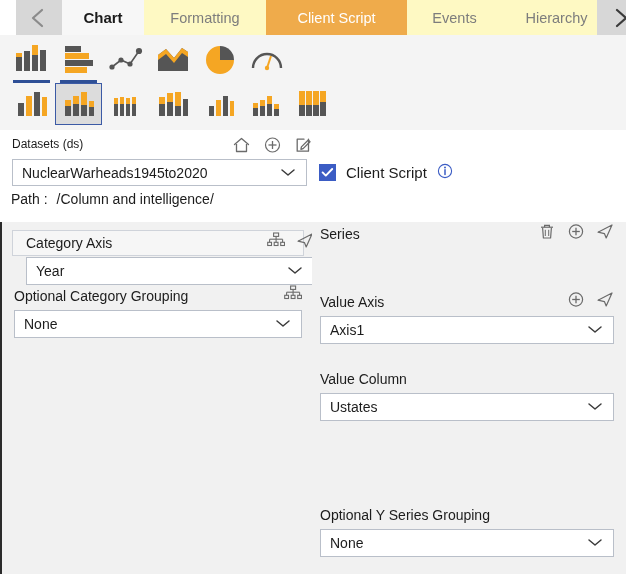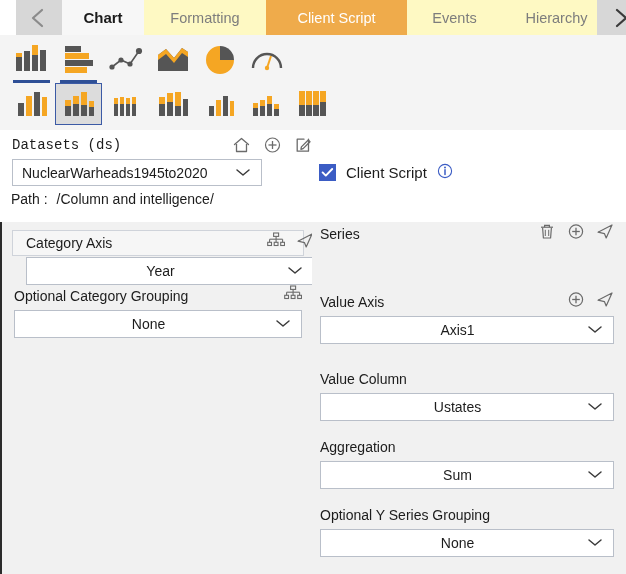--- a/index.html
+++ b/index.html
@@ -115,23 +115,22 @@
   
   .datasets-block {
     position: absolute;
     left: 0; top: 130px;
     width: 626px; height: 92px;
     background: #ffffff;
   }
   .ds-label {
     position: absolute;
     left: 12px; top: 7px;
-    font-size: 14px;
+    font-size: 12px;
     color: #1c1c1c;
-    font-family: Liberation Mono, monospace;
   }
   .ds-icons {
     position: absolute;
     left: 232px; top: 6px;
     display: flex;
     gap: 12px;
     align-items: center;
   }
   .ds-icons .ic { cursor: pointer; color: #6b6b6b; display: block; }
 
@@ -155,21 +154,21 @@
   }
   .select-box .caret {
     flex: 0 0 auto;
     color: #3b3b3b;
     display: block;
   }
 
   #ds-select {
     position: absolute;
     left: 12px; top: 29px;
-    width: 250px; height: 27px;
+    width: 295px; height: 27px;
   }
   .ds-path {
     position: absolute;
     left: 11px; top: 61px;
     font-size: 14px;
     color: #1c1c1c;
     white-space: nowrap;
   }
   .ds-path .path-val { margin-left: 9px; }
 
@@ -231,21 +230,20 @@
     position: absolute;
     right: 0; top: 1px;
     display: flex;
     gap: 11px;
     align-items: center;
   }
   .field-head .ficons .ic { cursor: pointer; color: #6b6b6b; display: block; }
   .field-sel {
     height: 28px;
     margin-top: 2px;
-    text-align: center;
   }
   .white-card {
     position: absolute;
     background: #ffffff;
     border: 1px solid #cfd3da;
     box-sizing: border-box;
   }
 </style>
 </head>
 <body>
@@ -625,33 +623,20 @@
       <div class="select-box field-sel">
         <span class="val">Ustates</span>
         <span class="caret">
           <svg width="20" height="12" viewBox="0 0 20 12">
             <polyline points="4,4 10,9 16,4" fill="none" stroke="#3b3b3b" stroke-width="1.5" stroke-linecap="round" stroke-linejoin="round"></polyline>
           </svg>
         </span>
       </div>
     </div>
 
-    <div class="field-group" style="left:8px; top:213px; width:294px;">
-      <div class="field-head">
-        <span class="flabel">Aggregation</span>
-      </div>
-      <div class="select-box field-sel">
-        <span class="val">Sum</span>
-        <span class="caret">
-          <svg width="20" height="12" viewBox="0 0 20 12">
-            <polyline points="4,4 10,9 16,4" fill="none" stroke="#3b3b3b" stroke-width="1.5" stroke-linecap="round" stroke-linejoin="round"></polyline>
-          </svg>
-        </span>
-      </div>
-    </div>
 
     <div class="field-group" style="left:8px; top:281px; width:294px;">
       <div class="field-head">
         <span class="flabel">Optional Y Series Grouping</span>
       </div>
       <div class="select-box field-sel">
         <span class="val">None</span>
         <span class="caret">
           <svg width="20" height="12" viewBox="0 0 20 12">
             <polyline points="4,4 10,9 16,4" fill="none" stroke="#3b3b3b" stroke-width="1.5" stroke-linecap="round" stroke-linejoin="round"></polyline>

